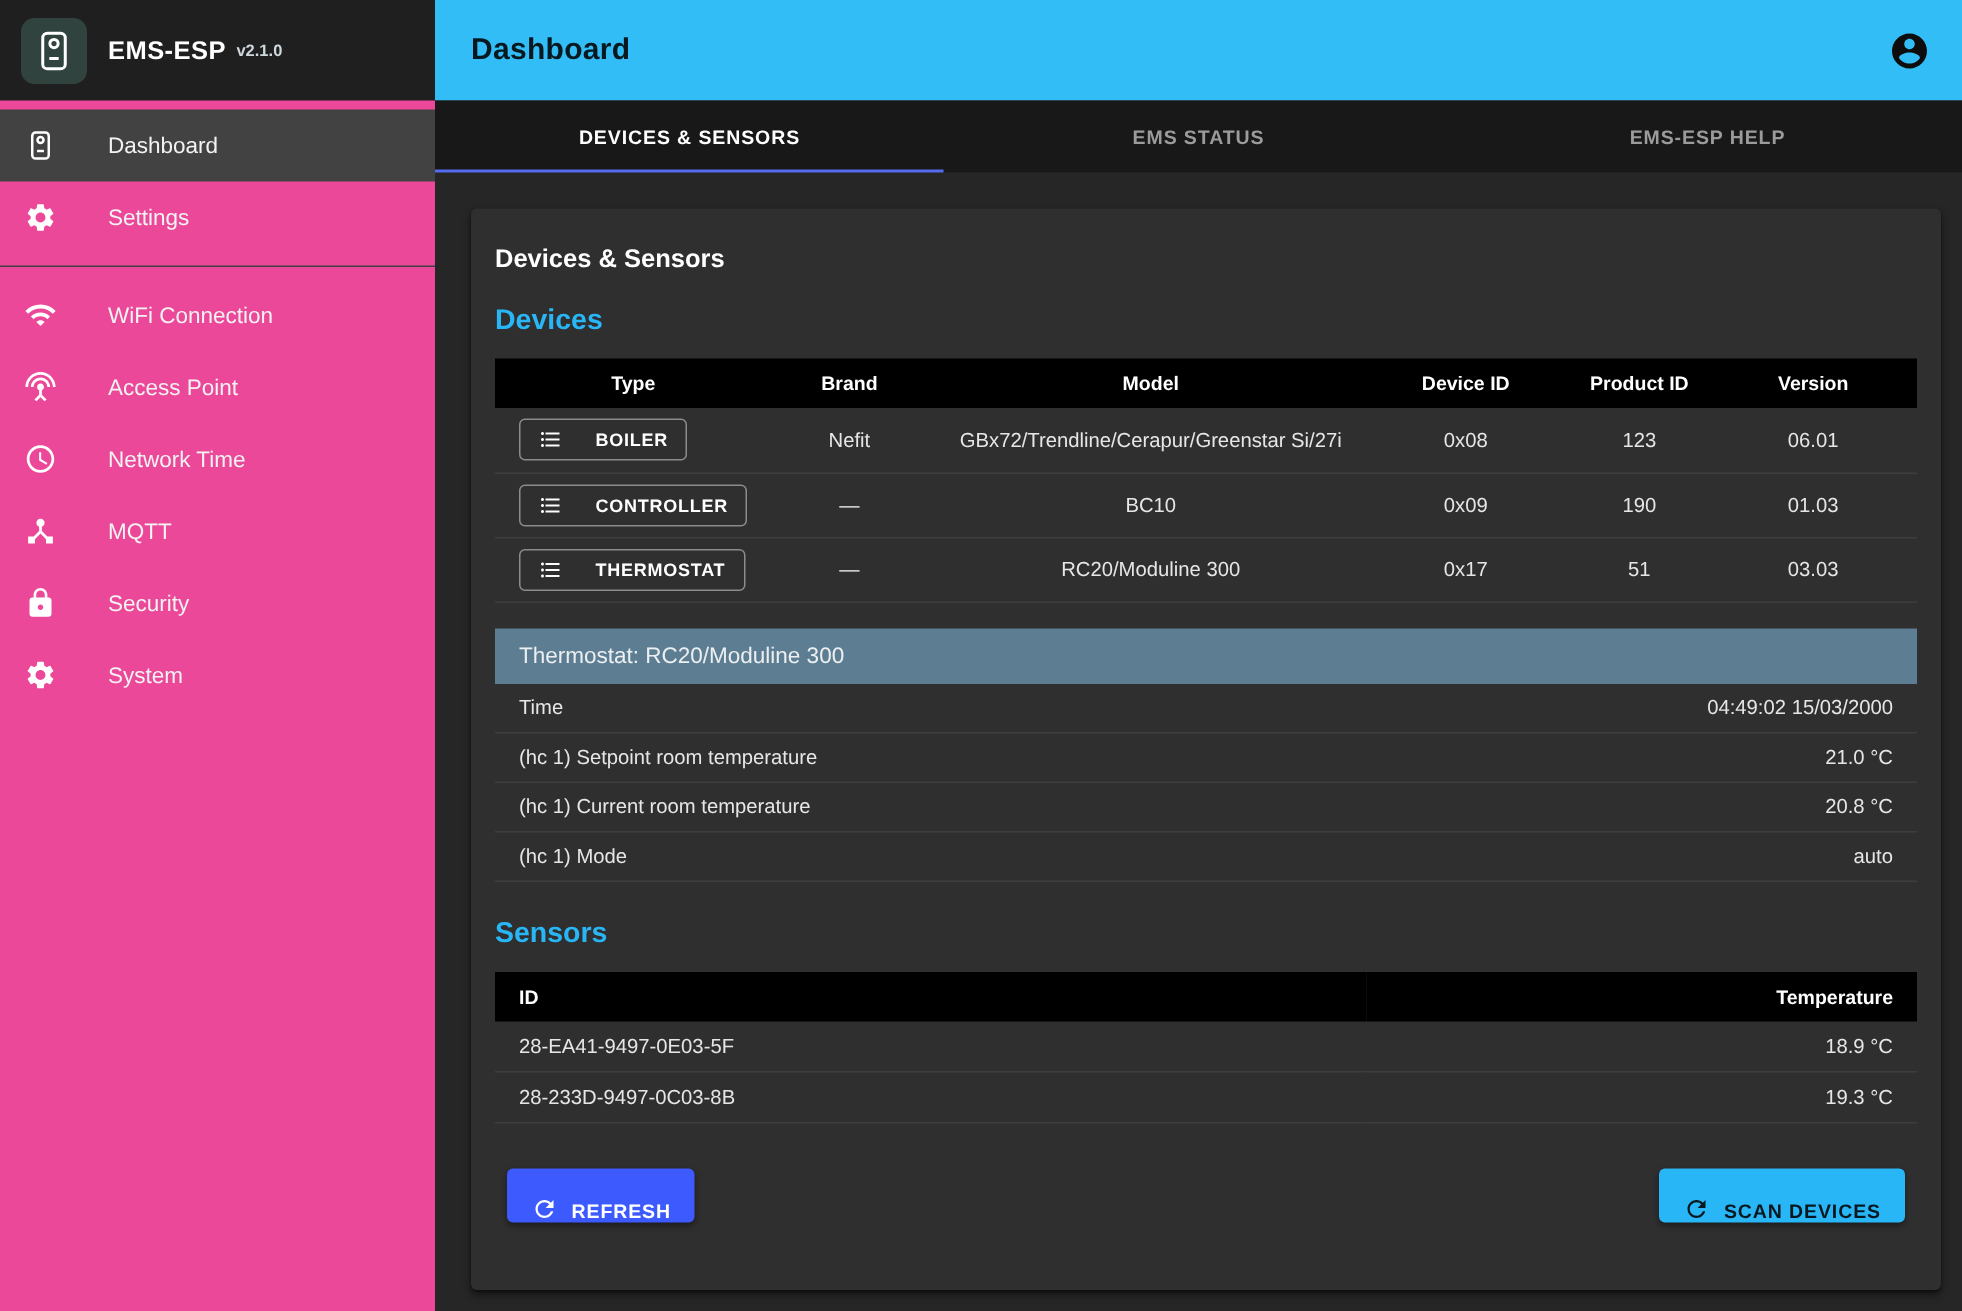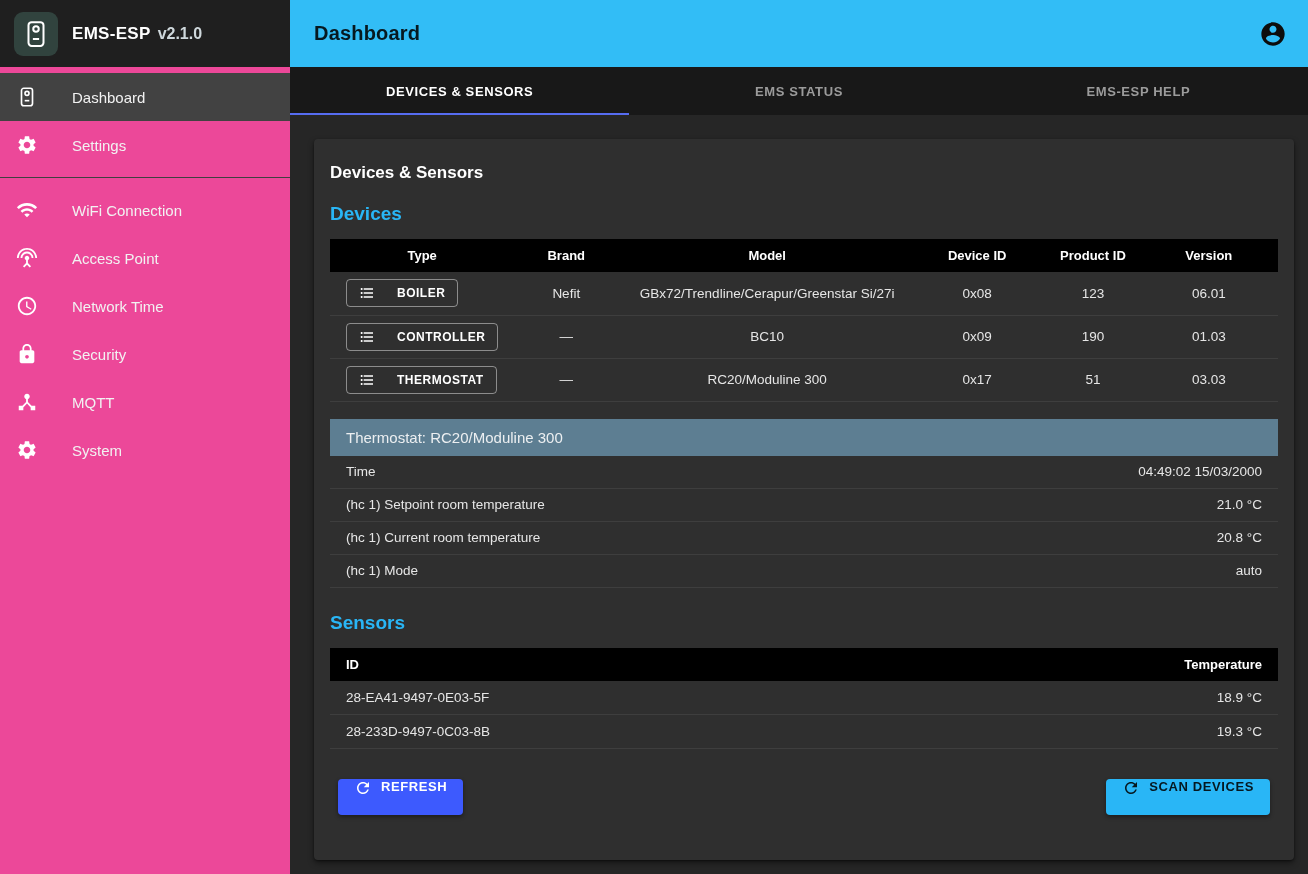--- a/index.html
+++ b/index.html
@@ -8,21 +8,21 @@
     width:1308px; height:874px; overflow:hidden;
     display:flex;
     font-family:"Liberation Sans","DejaVu Sans",sans-serif;
     background:#262626; color:#fff;
   }
   
   .sidebar { width:290px; min-width:290px; background:#ec4899; display:flex; flex-direction:column; }
   .sidebar-header { height:67px; background:#1f1f1f; display:flex; align-items:center; padding:0 14px; }
   .logo-badge { width:44px; height:44px; border-radius:9px; background:#31433e; display:flex; align-items:center; justify-content:center; margin-right:14px; }
   .app-title { font-size:17px; font-weight:700; letter-spacing:.3px; color:#fff; }
-  .app-version { font-size:16px; font-weight:600; color:#cfd8dc; margin-left:7px; }
+  .app-version { font-size:11px; font-weight:600; color:#cfd8dc; margin-left:7px; }
   .nav { padding-top:6px; }
   .nav-item { height:48px; display:flex; align-items:center; padding:0 16px; cursor:pointer; color:#f2f2f2; }
   .nav-item.active { background:#424242; }
   .nav-icon { width:56px; min-width:56px; display:flex; align-items:center; }
   .nav-icon svg { width:22px; height:22px; fill:#fff; }
   .nav-icon svg.stroke { fill:none; stroke:#fff; stroke-width:1.8; }
   .nav-label { font-size:15px; }
   .nav-divider { height:1px; background:#404040; margin:8px 0; }
   
   .main-col { flex:1; display:flex; flex-direction:column; min-width:0; }
@@ -52,21 +52,21 @@
   .panel-header { background:#5d7e92; color:#eceff1; font-size:15px; height:37px; display:flex; align-items:center; padding:0 16px; margin-top:17px; }
   .kv-row { display:flex; justify-content:space-between; align-items:center; height:33px; border-bottom:1px solid #3e3e3e; padding:0 16px; font-size:13.5px; color:#e6e6e6; }
   
   .sensors-table thead th.col-id { text-align:left; padding-left:16px; }
   .sensors-table thead th.col-temp { text-align:right; padding-right:16px; }
   .sensors-table tbody td { font-size:13.5px; color:#e6e6e6; height:34px; border-bottom:1px solid #3e3e3e; }
   .sensors-table td.id-cell { text-align:left; padding-left:16px; }
   .sensors-table td.temp-cell { text-align:right; padding-right:16px; }
   
   .actions { display:flex; justify-content:space-between; align-items:center; margin-top:30px; padding:0 8px; }
-  .action-btn { display:inline-flex; align-items:flex-start; gap:9px; height:36px; padding:0 16px; border:none; border-radius:4px; font-size:13px; font-weight:700; letter-spacing:.6px; cursor:pointer; box-shadow:0 2px 4px rgba(0,0,0,.4); font-family:inherit; text-transform:uppercase; }
+  .action-btn { display:inline-flex; align-items:flex-end; gap:9px; height:36px; padding:0 16px; border:none; border-radius:4px; font-size:13px; font-weight:700; letter-spacing:.6px; cursor:pointer; box-shadow:0 2px 4px rgba(0,0,0,.4); font-family:inherit; text-transform:uppercase; }
   .action-btn svg { width:18px; height:18px; fill:currentColor; }
   .btn-refresh { background:#3d5afe; color:#fff; }
   .btn-scan { background:#29b6f6; color:rgba(0,0,0,.87); }
 </style>
 </head>
 <body>
 
 <aside class="sidebar">
   <div class="sidebar-header">
     <div class="logo-badge">
@@ -122,32 +122,32 @@
       <span class="nav-icon">
         <svg viewBox="0 0 24 24">
             <path d="M11.99 2C6.47 2 2 6.48 2 12s4.47 10 9.99 10C17.52 22 22 17.52 22 12S17.52 2 11.99 2zM12 20c-4.42 0-8-3.58-8-8s3.58-8 8-8 8 3.58 8 8-3.58 8-8 8zm.5-13H11v6l5.25 3.15.75-1.23-4.5-2.67z"></path>
           </svg>
       </span>
       <span class="nav-label">Network Time</span>
     </div>
     <div class="nav-item">
       <span class="nav-icon">
         <svg viewBox="0 0 24 24">
+            <path d="M17 16l-4-4V8.82C14.16 8.4 15 7.3 15 6c0-1.66-1.34-3-3-3S9 4.34 9 6c0 1.3.84 2.4 2 2.82V12l-4 4H3v5h5v-3.05l4-4.2 4 4.2V21h5v-5h-4z"></path>
+          </svg>
+      </span>
+      <span class="nav-label">MQTT</span>
+    </div>
+    <div class="nav-item">
+      <span class="nav-icon">
+        <svg viewBox="0 0 24 24">
             <path d="M18 8h-1V6c0-2.76-2.24-5-5-5S7 3.24 7 6v2H6c-1.1 0-2 .9-2 2v10c0 1.1.9 2 2 2h12c1.1 0 2-.9 2-2V10c0-1.1-.9-2-2-2zm-6 9c-1.1 0-2-.9-2-2s.9-2 2-2 2 .9 2 2-.9 2-2 2zm3.1-9H8.9V6c0-1.71 1.39-3.1 3.1-3.1 1.71 0 3.1 1.39 3.1 3.1v2z"></path>
           </svg>
       </span>
       <span class="nav-label">Security</span>
-    </div>
-    <div class="nav-item">
-      <span class="nav-icon">
-        <svg viewBox="0 0 24 24">
-            <path d="M17 16l-4-4V8.82C14.16 8.4 15 7.3 15 6c0-1.66-1.34-3-3-3S9 4.34 9 6c0 1.3.84 2.4 2 2.82V12l-4 4H3v5h5v-3.05l4-4.2 4 4.2V21h5v-5h-4z"></path>
-          </svg>
-      </span>
-      <span class="nav-label">MQTT</span>
     </div>
     <div class="nav-item">
       <span class="nav-icon">
         <svg viewBox="0 0 24 24">
             <path d="M19.14 12.94c.04-.3.06-.61.06-.94 0-.32-.02-.64-.07-.94l2.03-1.58c.18-.14.23-.41.12-.61l-1.92-3.32c-.12-.22-.37-.29-.59-.22l-2.39.96c-.5-.38-1.03-.7-1.62-.94l-.36-2.54c-.04-.24-.24-.41-.48-.41h-3.84c-.24 0-.43.17-.47.41l-.36 2.54c-.59.24-1.13.57-1.62.94l-2.39-.96c-.22-.08-.47 0-.59.22L2.74 8.87c-.12.21-.08.47.12.61l2.03 1.58c-.05.3-.09.63-.09.94s.02.64.07.94l-2.03 1.58c-.18.14-.23.41-.12.61l1.92 3.32c.12.22.37.29.59.22l2.39-.96c.5.38 1.03.7 1.62.94l.36 2.54c.05.24.24.41.48.41h3.84c.24 0 .44-.17.47-.41l.36-2.54c.59-.24 1.13-.56 1.62-.94l2.39.96c.22.08.47 0 .59-.22l1.92-3.32c.12-.22.07-.47-.12-.61l-2.01-1.58zM12 15.6c-1.98 0-3.6-1.62-3.6-3.6s1.62-3.6 3.6-3.6 3.6 1.62 3.6 3.6-1.62 3.6-3.6 3.6z"></path>
           </svg>
       </span>
       <span class="nav-label">System</span>
     </div>
   </nav>

